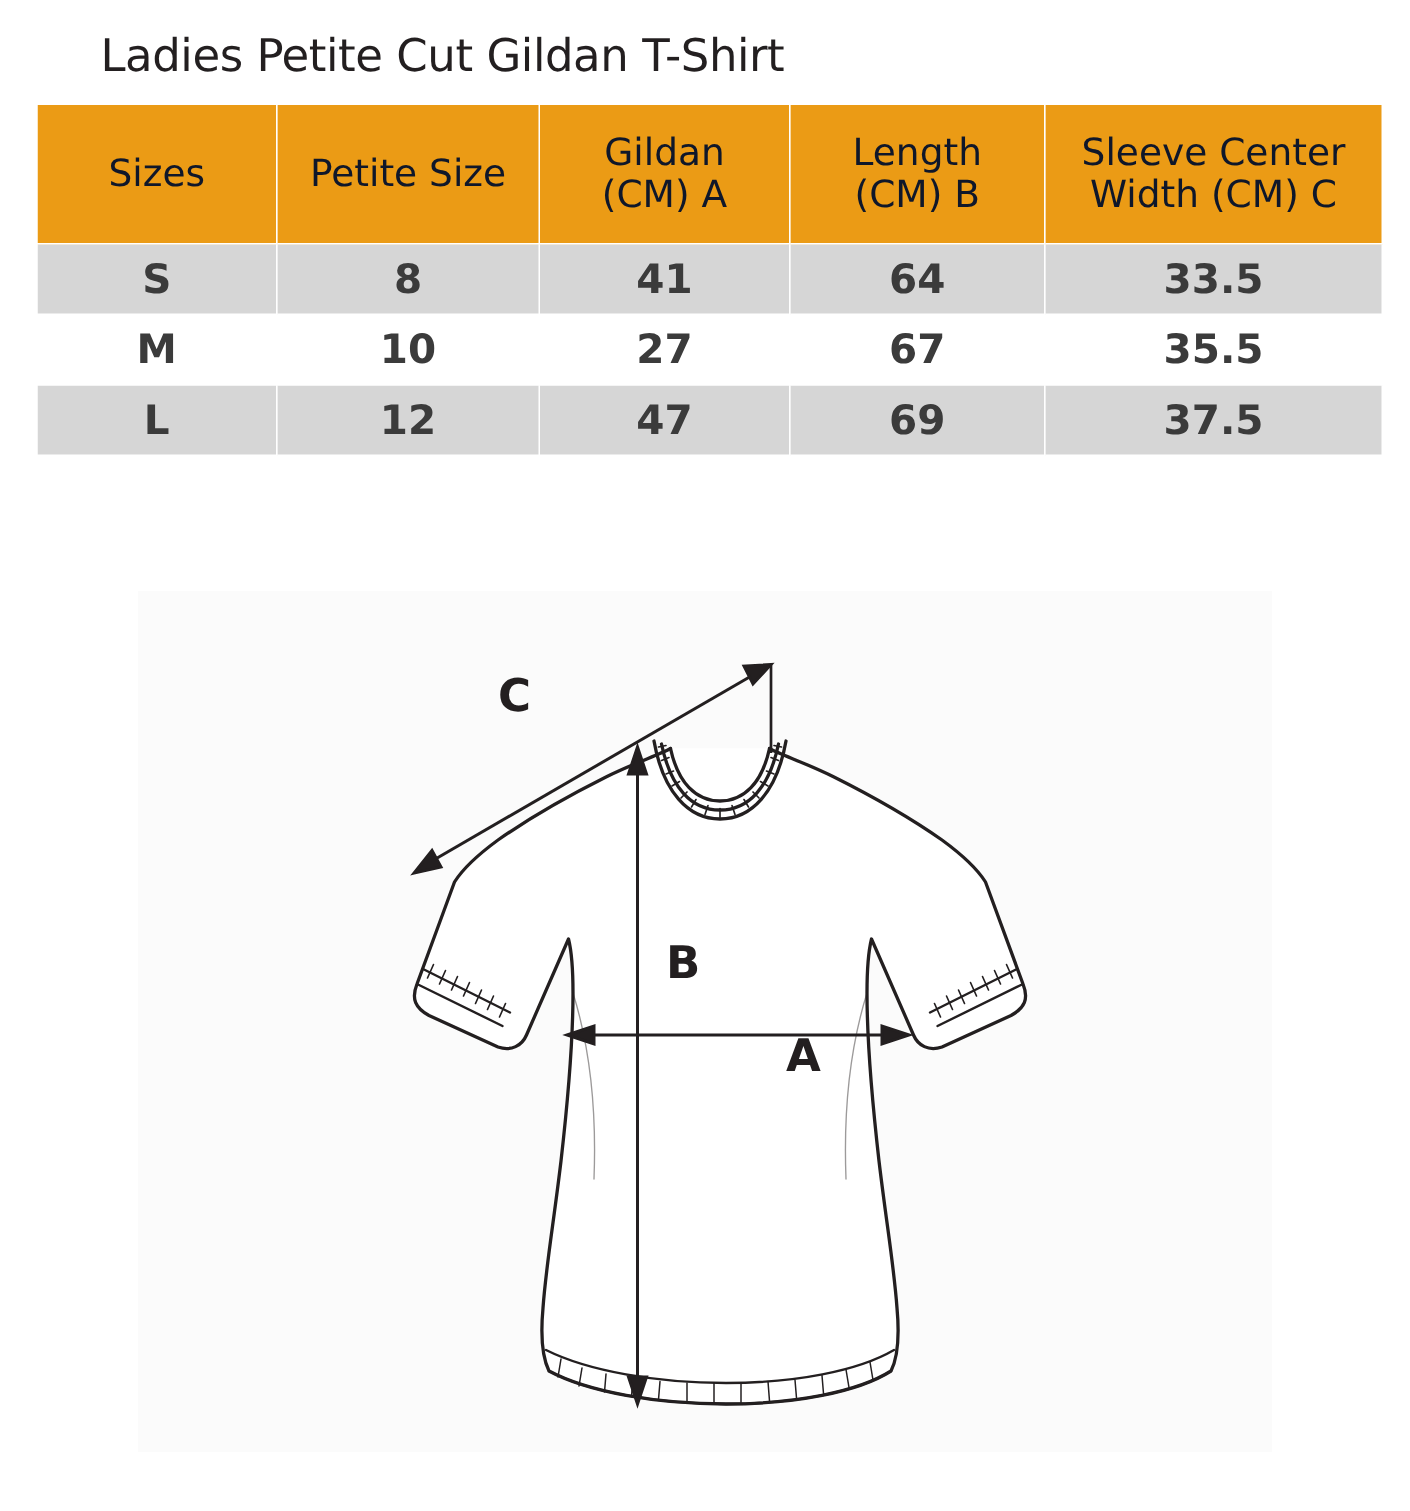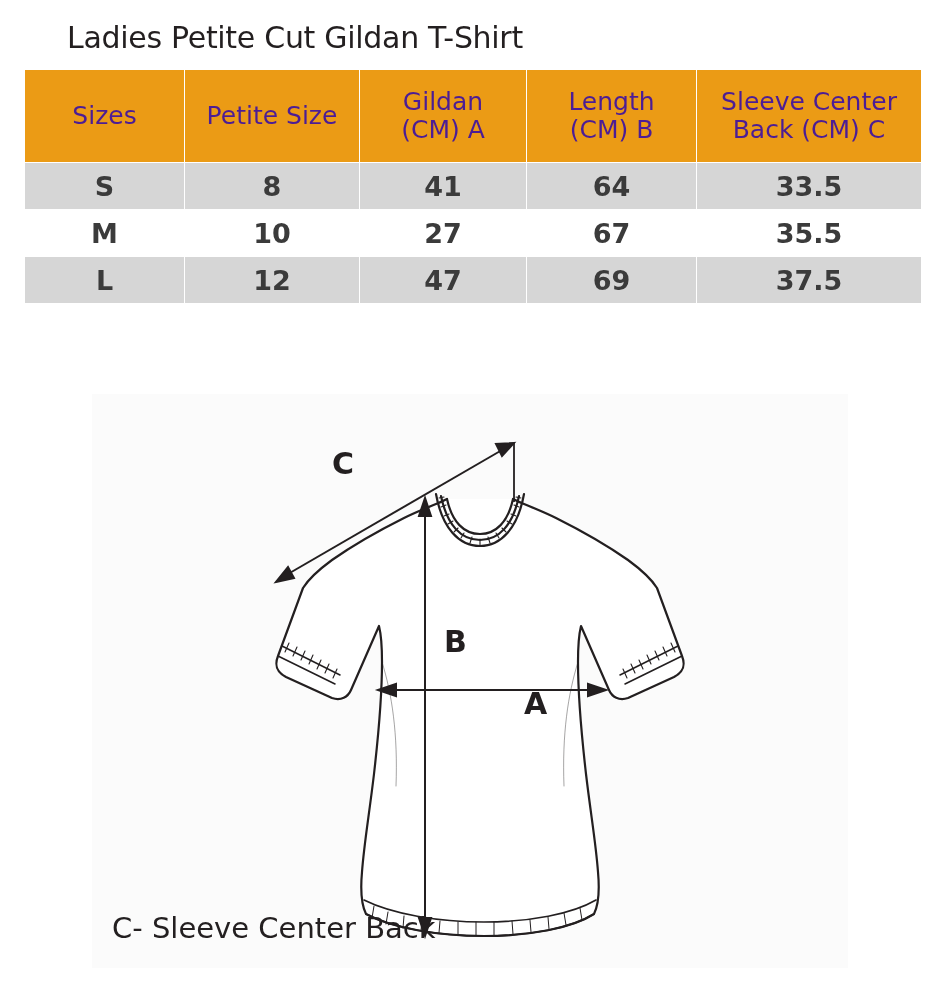--- a/index.html
+++ b/index.html
@@ -29,21 +29,21 @@
   table.size-chart {
     position: absolute;
     left: 24px;
     top: 69px;
     width: 892px;
     border-collapse: collapse;
     table-layout: fixed;
   }
   table.size-chart th {
     background: #eb9b15;
-    color: #4c1d95;
+    color: #0f172a;
     font-size: 25px;
     font-weight: normal;
     font-family: "DejaVu Sans", sans-serif;
     padding: 6px 4px;
     line-height: 1.12;
     border: 1px solid #ffffff;
     text-align: center;
     vertical-align: middle;
     height: 80px;
   }
@@ -122,21 +122,21 @@
       <th>
         <span>Gildan</span><br>
         <span>(CM) A</span>
       </th>
       <th>
         <span>Length</span><br>
         <span>(CM) B</span>
       </th>
       <th>
         <span>Sleeve Center</span><br>
-        <span>Back (CM) C</span>
+        <span>Width (CM) C</span>
       </th>
     </tr>
   </thead>
   <tbody>
     <tr class="row-odd">
       <td>S</td>
       <td>8</td>
       <td>41</td>
       <td>64</td>
       <td>33.5</td>
@@ -278,15 +278,14 @@
       <polygon points="184,188 202,184 196,173"></polygon>
       <polygon points="422,49 404,50 410,62"></polygon>
       <line x1="422" y1="49" x2="422" y2="108" stroke-width="1.8"></line>
     </g>
     <text x="240" y="80" font-family="DejaVu Sans, sans-serif" font-size="30" font-weight="bold" fill="#231f20">C</text>
 
     <line x1="340" y1="75" x2="360" y2="92" stroke="#231f20" stroke-width="1.2" opacity="0"></line>
   </svg>
 
   <div class="legend">
-    <div>C- Sleeve Center Back</div>
   </div>
 </div>
 
 </body></html>

